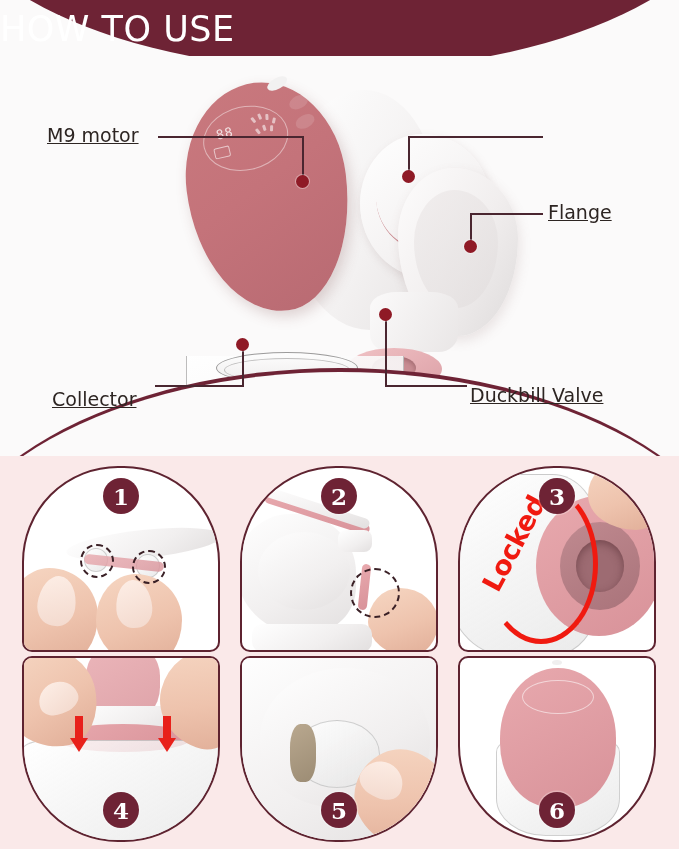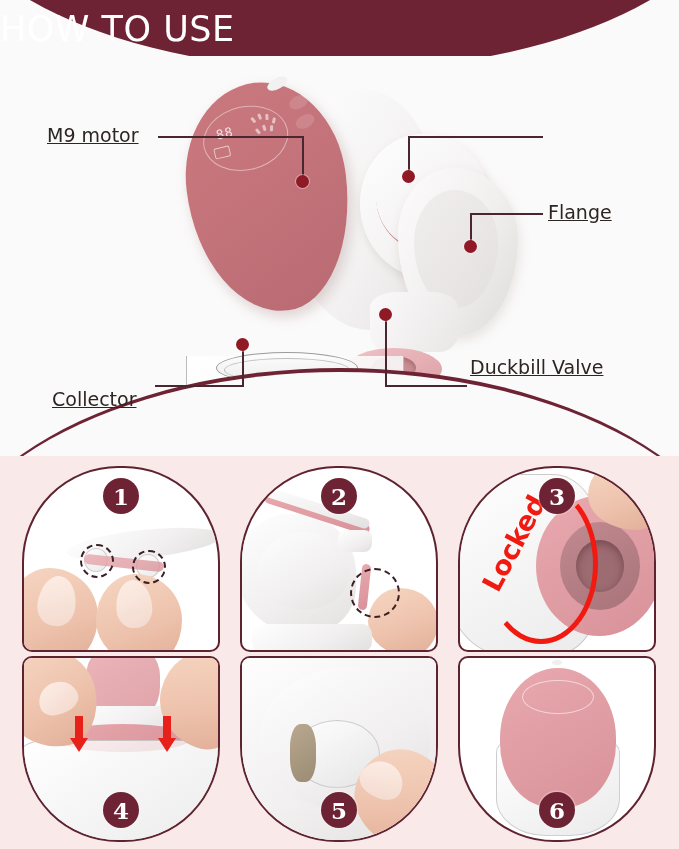--- a/index.html
+++ b/index.html
@@ -332,21 +332,21 @@
     <div class="label" style="left:548px;top:145px;">Flange</div>
     <div class="lead" style="left:470px;top:157px;width:73px;height:1.6px;"></div>
     <div class="lead" style="left:470px;top:157px;width:1.6px;height:33px;"></div>
     <div class="dot" style="left:464px;top:184px;"></div>
 
     <div class="label" style="left:52px;top:316px;margin-top:16px;">Collector</div>
     <div class="lead" style="left:155px;top:329px;width:89px;height:1.6px;"></div>
     <div class="lead" style="left:242px;top:290px;width:1.6px;height:40px;"></div>
     <div class="dot" style="left:236px;top:282px;"></div>
 
-    <div class="label" style="left:470px;top:300px;">Duckbill Valve</div>
+    <div class="label" style="left:470px;top:328px;">Duckbill Valve</div>
     <div class="lead" style="left:385px;top:329px;width:82px;height:1.6px;"></div>
     <div class="lead" style="left:385px;top:260px;width:1.6px;height:70px;"></div>
     <div class="dot" style="left:379px;top:252px;"></div>
 
     <div class="divider"></div>
 
   </div>
 
   <div class="grid">
 

